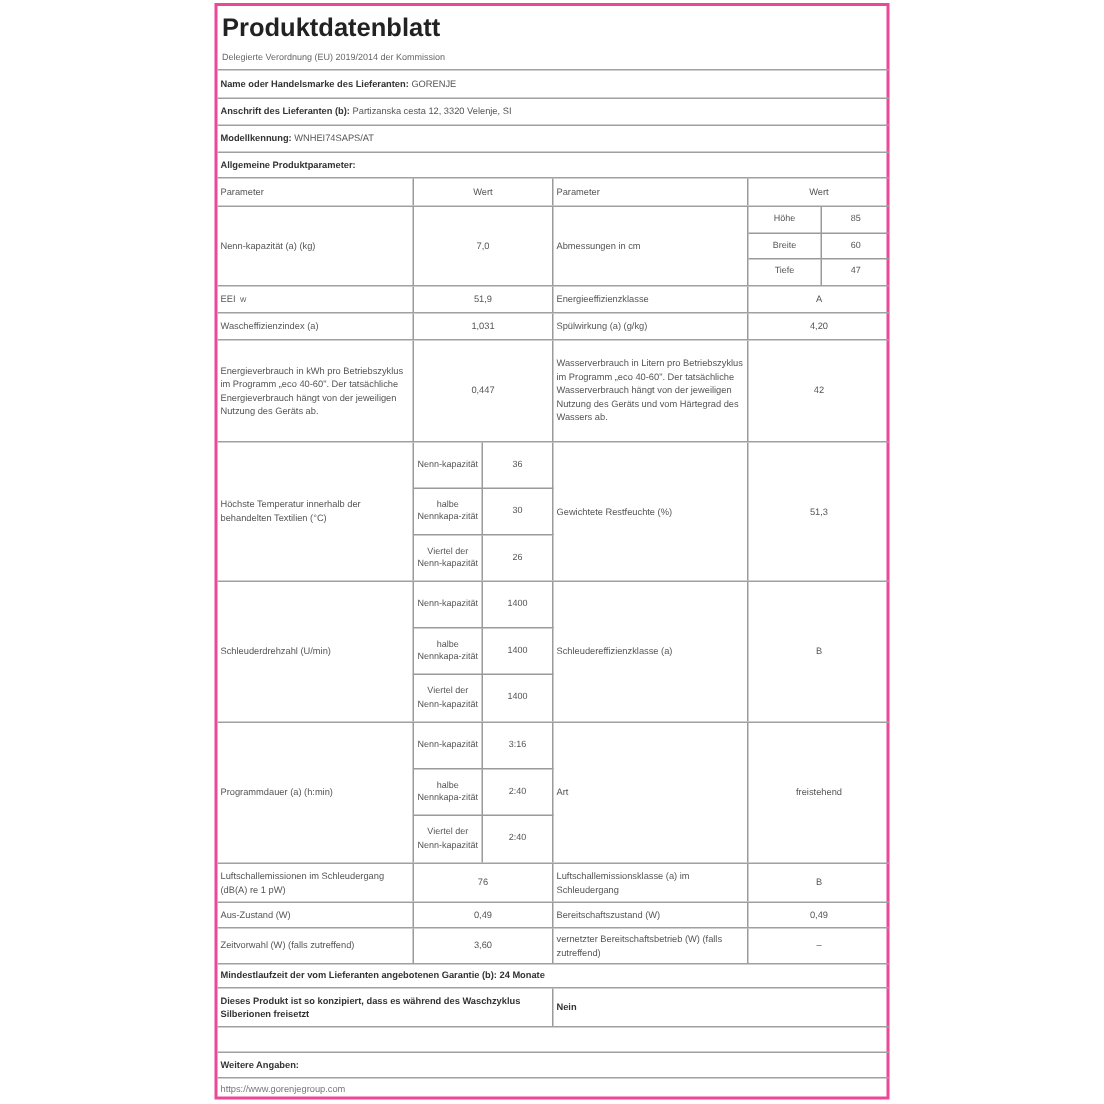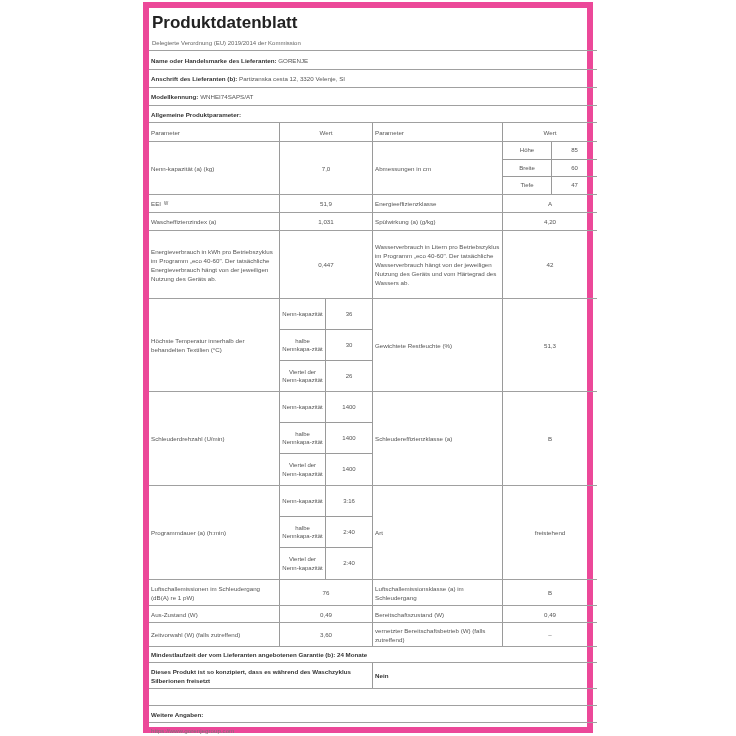--- a/index.html
+++ b/index.html
@@ -1,19 +1,19 @@
 <!DOCTYPE html>
 <html><head>
 <meta charset="utf-8">
 <style>
   html, body { margin:0; padding:0; background:#ffffff; }
   body { width:736px; height:736px; position:relative; overflow:hidden;
          font-family:"Liberation Sans", sans-serif; color:#3a3a3a; }
   .sheet { position:absolute; left:143px; top:2px; width:450px; height:731px;
-           border:6px solid #ec4899; box-sizing:border-box; }
+           border:2px solid #ec4899; box-sizing:border-box; }
   .row { position:absolute; left:0; width:448px; border-bottom:1px solid #a0a0a0; box-sizing:border-box; }
   .cell { position:absolute; top:0; bottom:0; box-sizing:border-box; font-size:6.2px; line-height:9px;
           display:flex; align-items:center; padding:0 2px; color:#555; }
   .cell.c { justify-content:center; text-align:center; }
   .vb { border-right:1px solid #9a9a9a; }
   .title { font-size:17px; font-weight:bold; color:#222; padding-left:3px; line-height:26px; }
   .sub { font-size:6px; color:#666; padding-left:3px; }
   .b { font-weight:bold; color:#333; }
   .subcell { position:absolute; box-sizing:border-box; border-bottom:1px solid #9a9a9a; border-right:1px solid #9a9a9a;
              display:flex; align-items:center; justify-content:center; text-align:center; font-size:6px; line-height:8.5px; color:#555; }

